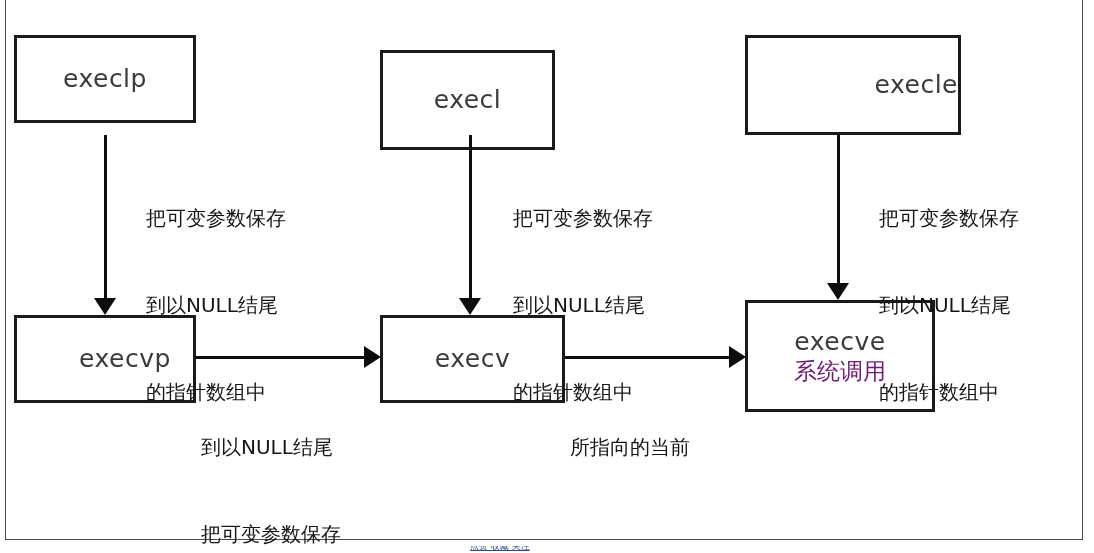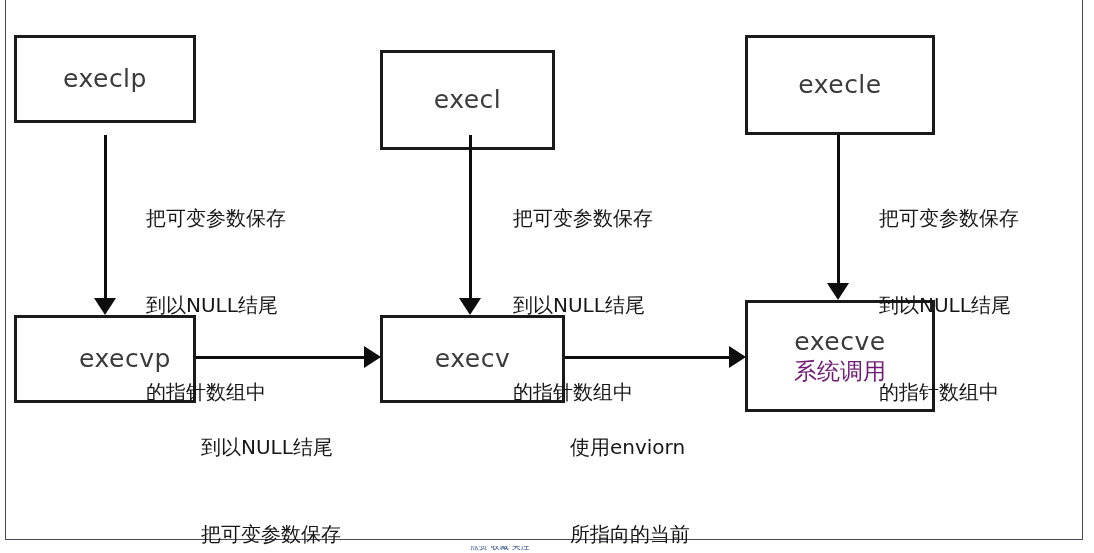--- a/index.html
+++ b/index.html
@@ -51,20 +51,21 @@
     background: #ffffff;
     overflow: hidden;
   }
   .frame-strip-inner {
     position: absolute;
     left: 470px;
     top: -6px;
     font-size: 9px;
     color: #2c4c8c;
     white-space: nowrap;
+    text-decoration: underline;
   }
 
   
   .node {
     position: absolute;
     box-sizing: border-box;
     background: #ffffff;
     border: 3px solid #1a1a1a;
     display: flex;
     flex-direction: column;
@@ -133,21 +134,21 @@
   <div class="frame-bottom"></div>
 
   <div class="node" style="left:14px; top:35px; width:182px; height:88px;">
     <span class="label-en">execlp</span>
   </div>
 
   <div class="node" style="left:380px; top:50px; width:175px; height:100px;">
     <span class="label-en">execl</span>
   </div>
 
-  <div class="node" style="left:745px; top:35px; width:190px; height:100px;">
+  <div class="node" style="left:745px; top:35px; width:216px; height:100px;align-items:flex-end;">
     <span class="label-en">execle</span>
   </div>
 
   <div class="node" style="left:14px; top:315px; width:182px; height:88px;padding-left:40px;">
     <span class="label-en">execvp</span>
   </div>
 
   <div class="node" style="left:380px; top:315px; width:185px; height:88px;align-items:center;">
     <span class="label-en">execv</span>
   </div>
@@ -191,21 +192,20 @@
   </div>
 
   <div class="annot" style="left:201px; top:375px;">
     <div>到以NULL结尾</div>
     <div>把可变参数保存</div>
     
     
   </div>
 
   <div class="annot" style="left:570px; top:375px;">
-    <div>使用enviorn</div>
     <div>所指向的当前</div>
     
   </div>
 
   <div class="frame-strip">
     <span class="frame-strip-inner">点赞 收藏 关注</span>
   </div>
 
 </div>
 

